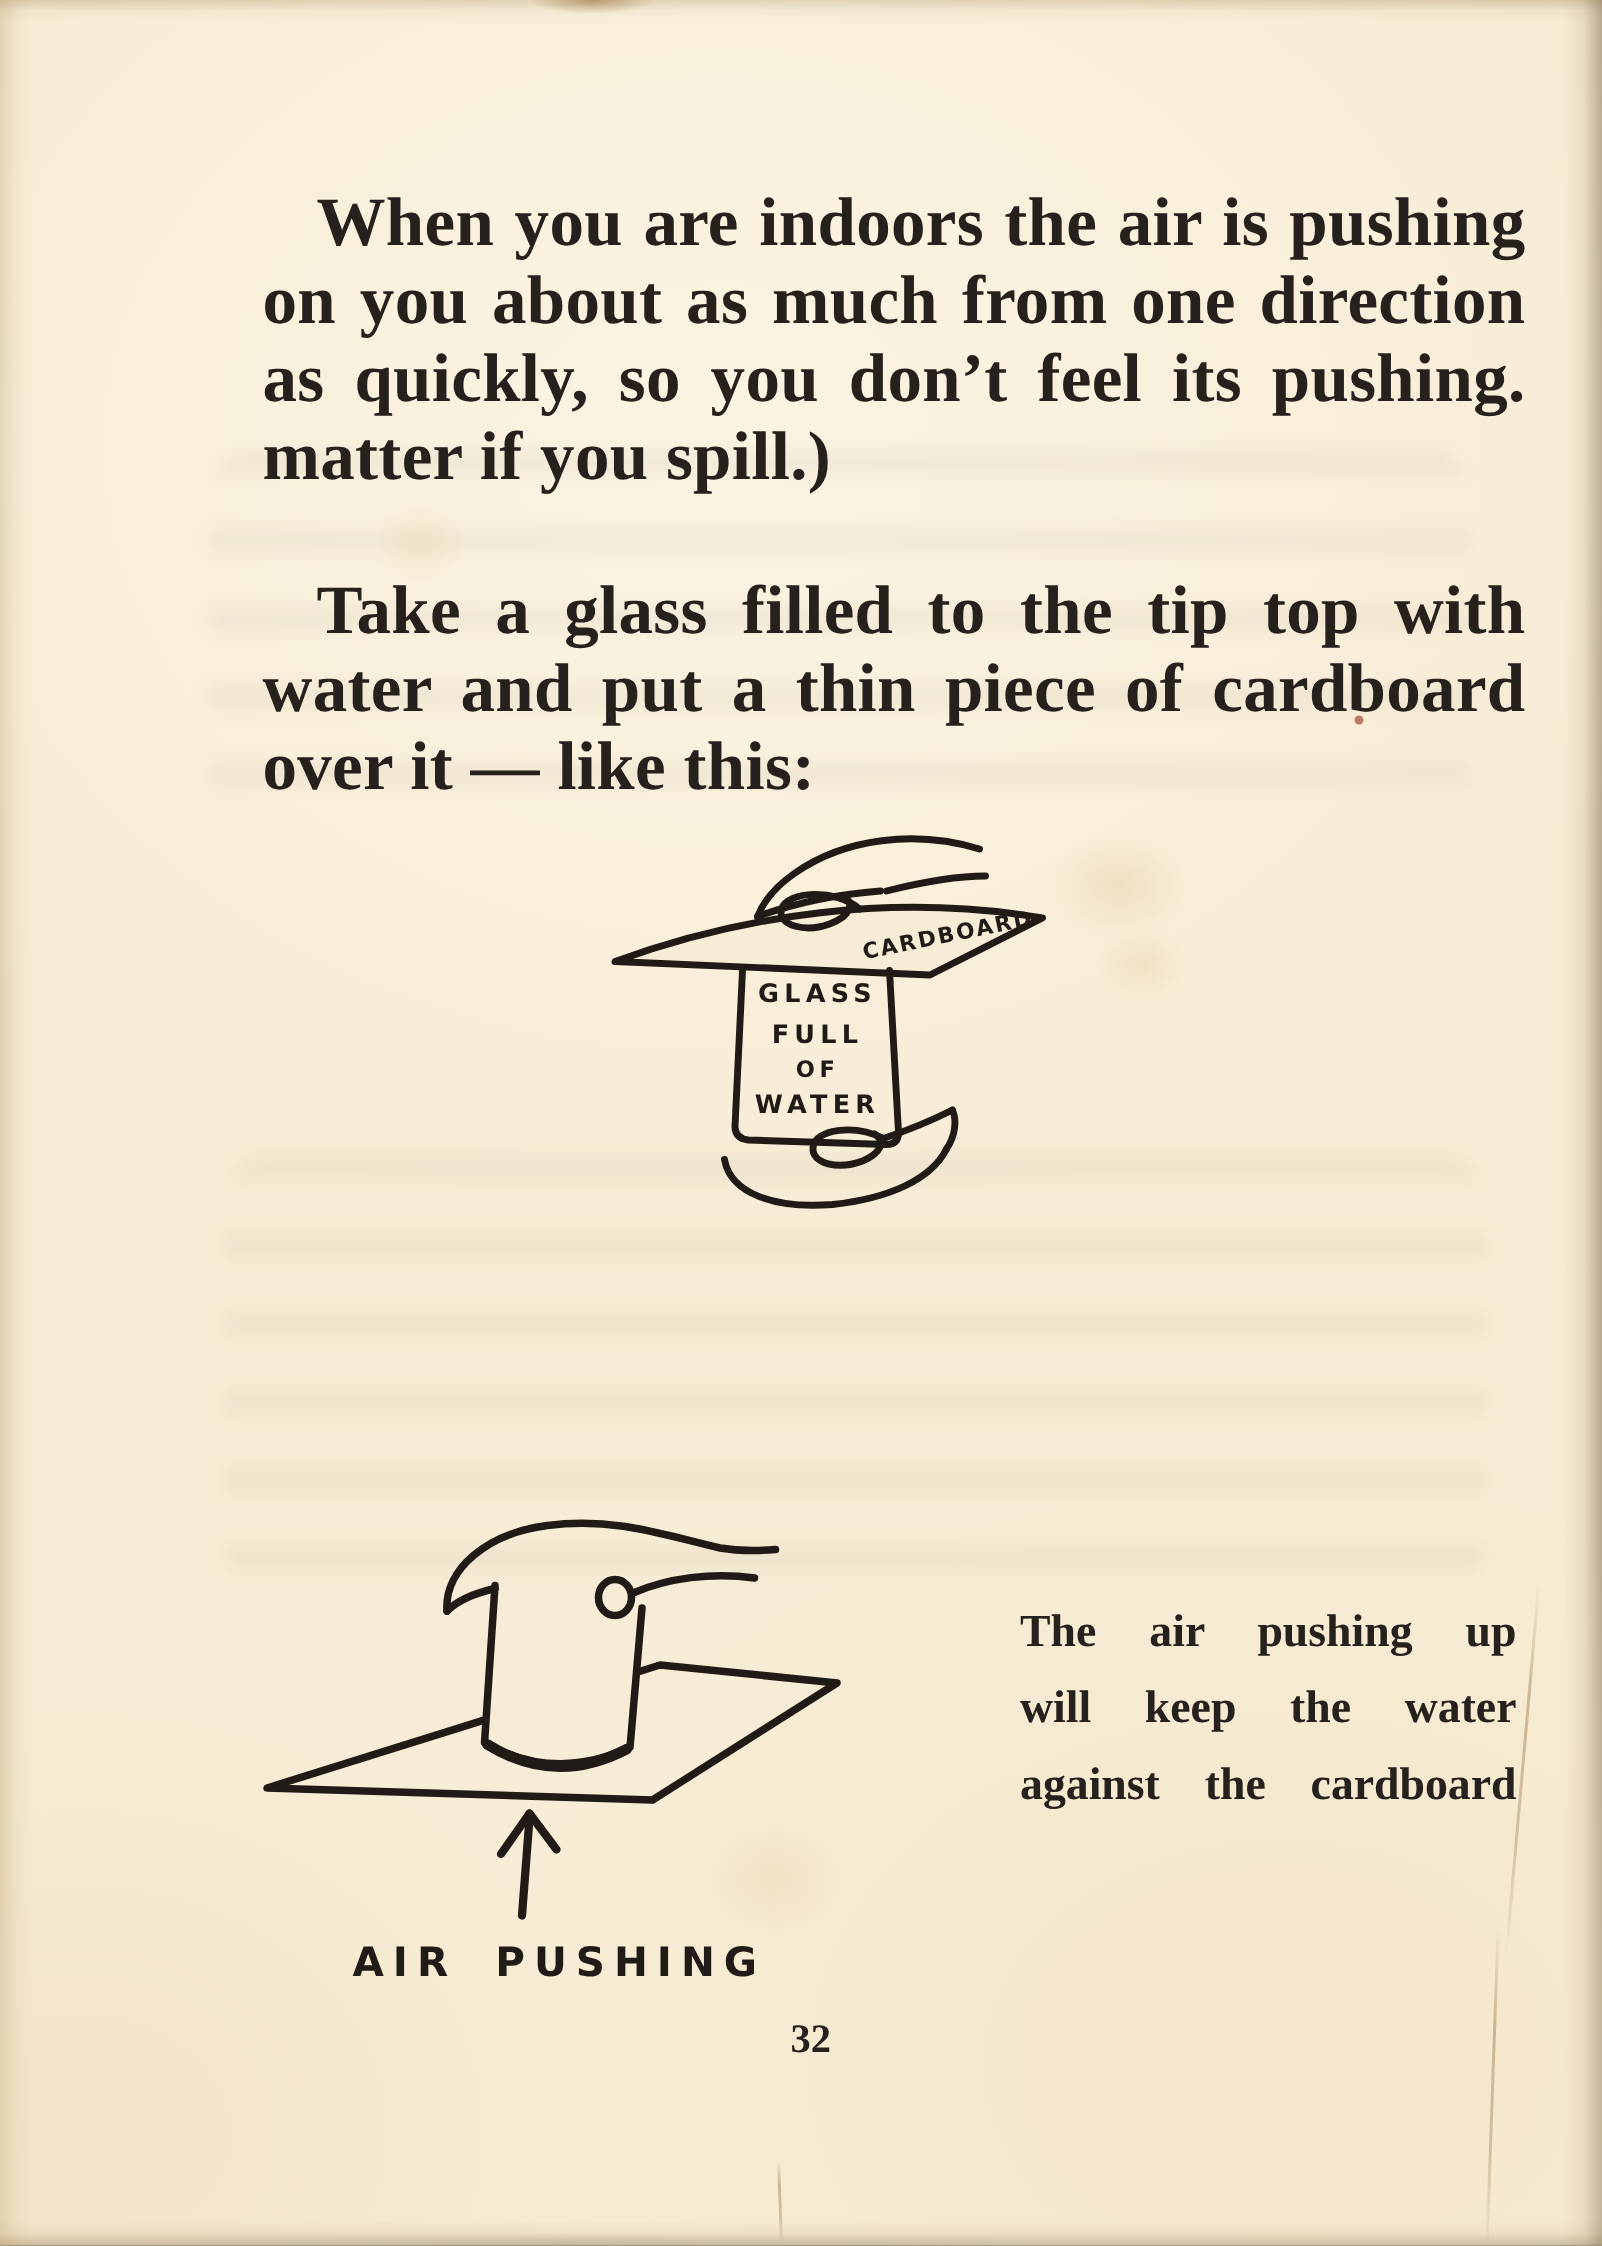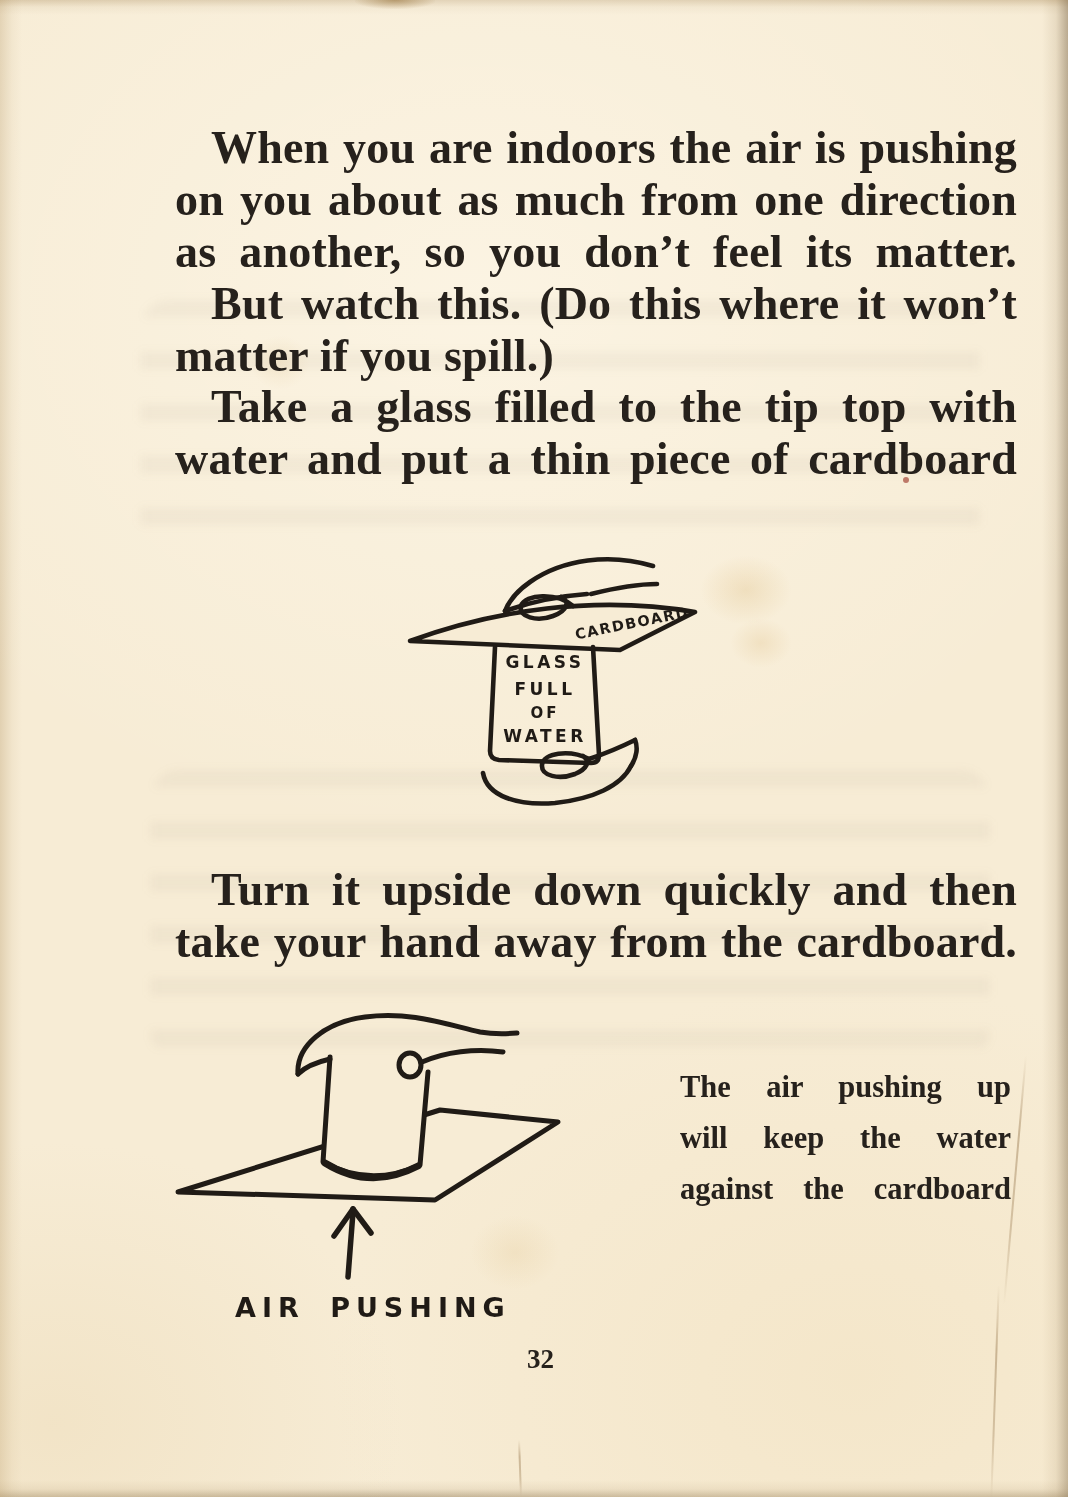--- a/index.html
+++ b/index.html
@@ -52,31 +52,31 @@
   <div class="decor stain" style="left:250px; top:335px; width:60px; height:55px; background:radial-gradient(ellipse, rgba(200,158,84,.12), rgba(200,158,84,0) 70%);"></div>
   <div class="decor stain" style="left:903px; top:477px; width:6px; height:6px; background:rgba(152,44,30,.6);"></div>
   <div class="decor" style="left:355px; top:0; width:80px; height:9px; background:radial-gradient(ellipse at 50% 0, rgba(136,96,36,.5), rgba(136,96,36,0) 75%);"></div>
   <div class="decor crease" style="left:1014px; top:1055px; height:250px; transform:rotate(5deg);"></div>
   <div class="decor crease" style="left:994px; top:1285px; height:215px; transform:rotate(2deg);"></div>
   <div class="decor crease" style="left:519px; top:1440px; height:56px; transform:rotate(-2deg);"></div>
 
   <div class="para" style="top:122px;">
     <div class="line first">When you are indoors the air is pushing</div>
     <div class="line">on you about as much from one direction</div>
-    <div class="line">as another, so you don’t feel its matter.</div>
+    <div class="line">as quickly, so you don’t feel its pushing.</div>
   </div>
 
   <div class="para" style="top:278px;">
-    <div class="line first">But watch this. (Do this where it won’t</div>
     <div class="line last">matter if you spill.)</div>
   </div>
 
   <div class="para" style="top:381px;">
     <div class="line first">Take a glass filled to the tip top with</div>
     <div class="line">water and put a thin piece of cardboard</div>
+    <div class="line last">over it — like this:</div>
   </div>
 
   <svg class="fig" style="left:395px; top:556px;" width="320" height="262" viewBox="0 0 320 262">
 
     <path class="filled" stroke-width="4.6" d="M 15,85 C 100,54 200,39 300,56 L 225,94 Z"></path>
 
     <g>
       <path stroke-width="4.6" d="M 258,10 C 215,-3 168,3 135,26 C 122,35 114,45 110,55"></path>
       <path stroke-width="4.6" d="M 110,55 C 138,45 165,40 192,38"></path>
       <path stroke-width="4.6" d="M 178,50 C 162,36 130,38 126,50 C 123,61 142,66 158,60 C 172,55 176,45 166,41"></path>
@@ -93,24 +93,20 @@
     </g>
 
     <g>
       <path stroke-width="4.6" d="M 240,184 C 224,192 206,199 194,203"></path>
       <path stroke-width="4.6" d="M 194,203 C 174,193 148,197 147,209 C 146,220 164,224 180,218 C 192,213 196,205 188,200"></path>
       <path stroke-width="4.6" d="M 88,217 C 92,240 122,250 160,247 C 198,243 226,230 236,210"></path>
       <path stroke-width="4.6" d="M 236,210 C 242,201 243,191 240,184"></path>
     </g>
   </svg>
 
-  <div class="para" style="top:864px;">
-    <div class="line first">Turn it upside down quickly and then</div>
-    <div class="line">take your hand away from the cardboard.</div>
-  </div>
 
   <svg class="fig" style="left:160px; top:1012px;" width="460" height="318" viewBox="0 0 460 318">
 
     <path class="filled" stroke-width="5" d="M 18,180 L 280,98 L 398,110 L 275,188 Z"></path>
 
     <path class="filled" stroke-width="0" d="M 170,45 L 163,150 Q 210,176 260,153 L 268,60 Z"></path>
     <path stroke-width="5" d="M 170,45 L 163,150 Q 210,176 260,153 L 268,60"></path>
     <path stroke-width="7" d="M 165,151 Q 210,179 258,154"></path>
 
     <g>

